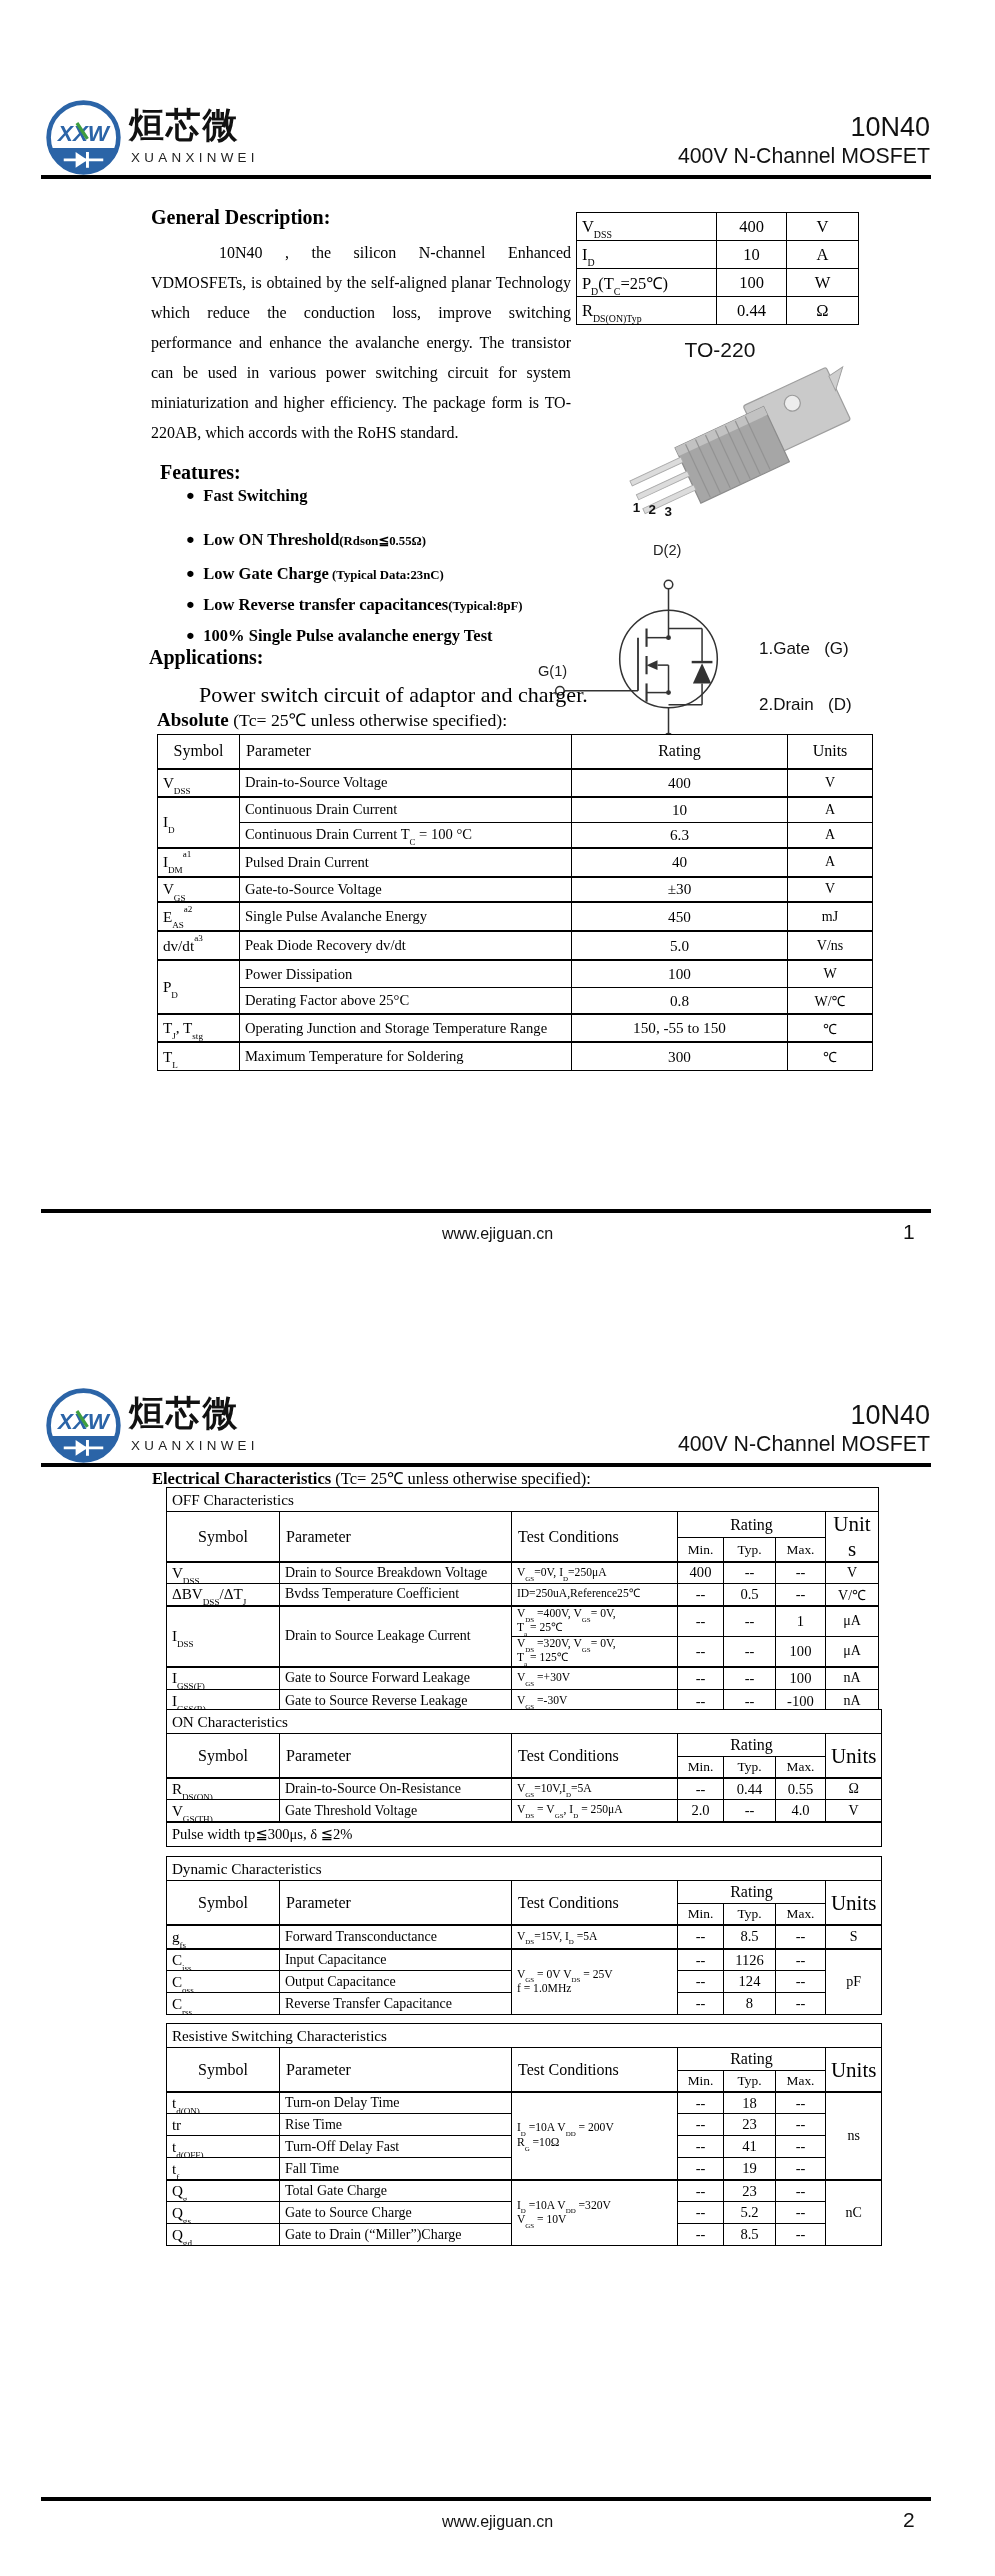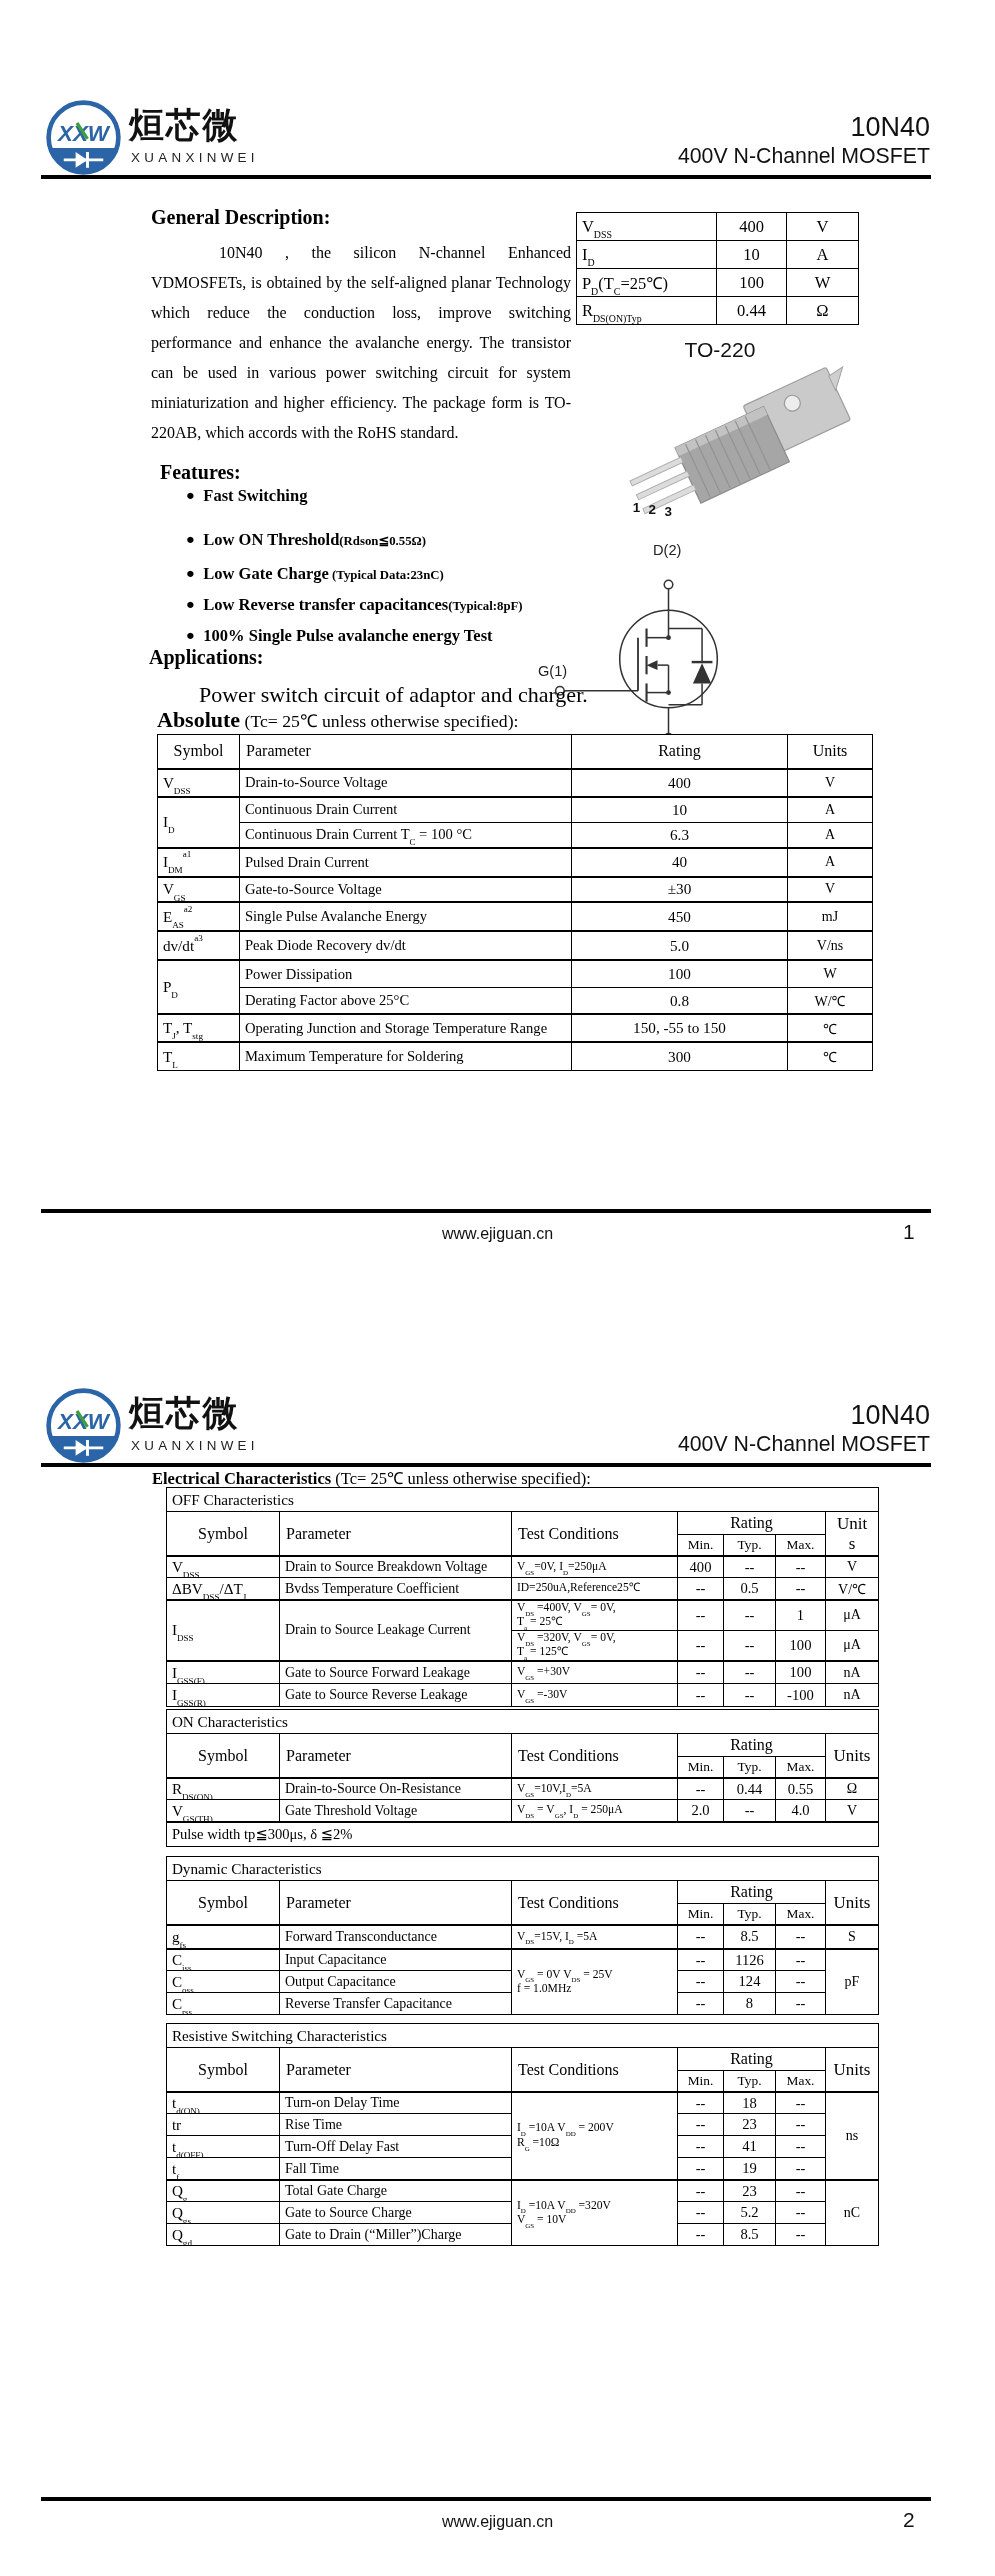--- a/index.html
+++ b/index.html
@@ -36,34 +36,34 @@
            text-align:justify;text-indent:68px;}
   .feat-title{left:160px;top:453px;margin-top:8px;}
   .feat-wrap{left:186px;top:482px;width:427px;}
   .feat-item{position:absolute;left:0;white-space:nowrap;}
   .feat-bullet{font-size:14.6px;margin-right:8.5px;vertical-align:1.2px;}
   .feat-main{font-weight:bold;font-size:16.5px;}
   .feat-note{font-weight:bold;font-size:12.8px;}
   .app-title{left:149px;top:646px;}
   .app-body{left:199px;top:682px;font-size:22px;text-align:right;}
   .abs-head{left:157px;top:707px;font-size:17.7px;}
-  .abs-head b{font-size:22px;margin-top:15px;}
+  .abs-head b{font-size:19px;margin-top:15px;}
 
   
   table{border-collapse:collapse;table-layout:fixed;}
   .tbl{border:1.8px solid #000;background:#fff;}
   .tbl td,.tbl th{border:1.2px solid #000;padding:0 4.9px;overflow:hidden;font-weight:normal;}
   tr.thick>td,tr.thick>th{border-top-width:2.4px;}
   .c-h{text-align:center;font-size:16px;}
   .c-sym{text-align:left;font-size:15.2px;padding-left:6.1px;}
   .c-par{text-align:left;font-size:14px;padding-left:6.1px;}
   .c-cond{text-align:left;font-size:11.6px;line-height:1.25;padding:1.2px 4.9px;}
   .c-r{text-align:center;font-size:14.6px;}
   .c-u{text-align:center;font-size:14px;}
-  .c-uh{text-align:center;font-size:17px;white-space:pre-line;line-height:1.15;}
+  .c-uh{text-align:center;font-size:21px;white-space:pre-line;line-height:1.15;}
   sub{font-size:60%;position:relative;top:0.22em;line-height:0;}
   sup{font-size:60%;position:relative;top:-0.45em;line-height:0;}
 
   
   .sum-tbl{position:absolute;left:576px;top:212px;}
   .sum-tbl td{font-size:16.5px;}
   .sum-sym{text-align:left;padding-left:8.5px;}
   .sum-val,.sum-unit{text-align:center;}
 
   
@@ -190,20 +190,23 @@
       <line x1="285" y1="150" x2="285" y2="205" stroke="#333" stroke-width="2.5"></line>
       <line x1="285" y1="240" x2="285" y2="275" stroke="#333" stroke-width="2.5"></line>
       <line x1="285" y1="275" x2="230" y2="275" stroke="#333" stroke-width="2.5"></line>
       <polygon points="270,240 300,240 285,207" fill="#333"></polygon>
       <line x1="268" y1="205" x2="302" y2="205" stroke="#333" stroke-width="4"></line>
       <line x1="230" y1="280" x2="230" y2="322" stroke="#333" stroke-width="2.5"></line>
       <circle cx="230" cy="329" r="7" fill="none" stroke="#333" stroke-width="2.5"></circle>
       <text class="sch-txt" x="228" y="368" text-anchor="middle">S(3)</text>
     </svg>
 
+    <div class="pin-legend"><span>1.Gate   (G)</span><br>
+<span>2.Drain   (D)</span><br>
+<span>3.Source (S)</span></div>
 
     <div class="abs sec-title feat-title">Features:</div>
     <div class="abs feat-wrap">
       <div class="feat-item" style="top:3.7px"><span class="feat-bullet">●</span><span class="feat-main">Fast Switching</span><span class="feat-note"></span></div>
       <div class="feat-item" style="top:48px"><span class="feat-bullet">●</span><span class="feat-main">Low ON Threshold</span><span class="feat-note">(Rdson≦0.55Ω)</span></div>
       <div class="feat-item" style="top:82px"><span class="feat-bullet">●</span><span class="feat-main">Low Gate Charge</span><span class="feat-note">  (Typical Data:23nC)</span></div>
       <div class="feat-item" style="top:113px"><span class="feat-bullet">●</span><span class="feat-main">Low Reverse transfer capacitances</span><span class="feat-note">(Typical:8pF)</span></div>
       <div class="feat-item" style="top:144px"><span class="feat-bullet">●</span><span class="feat-main">100% Single Pulse avalanche energy Test</span><span class="feat-note"></span></div>
     </div>
 

